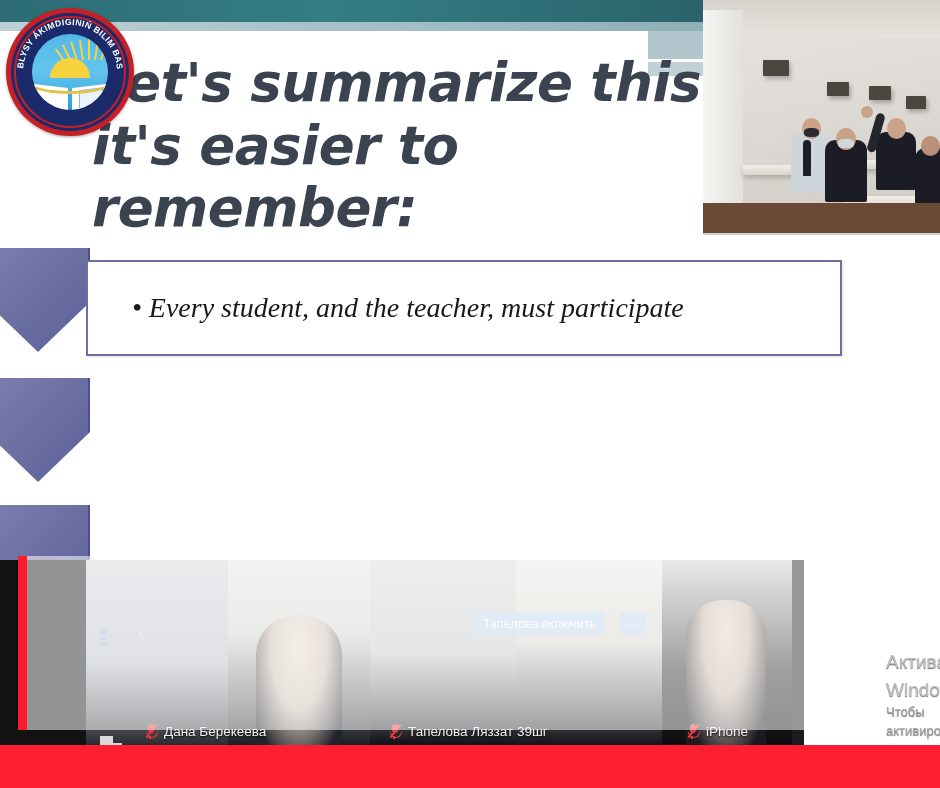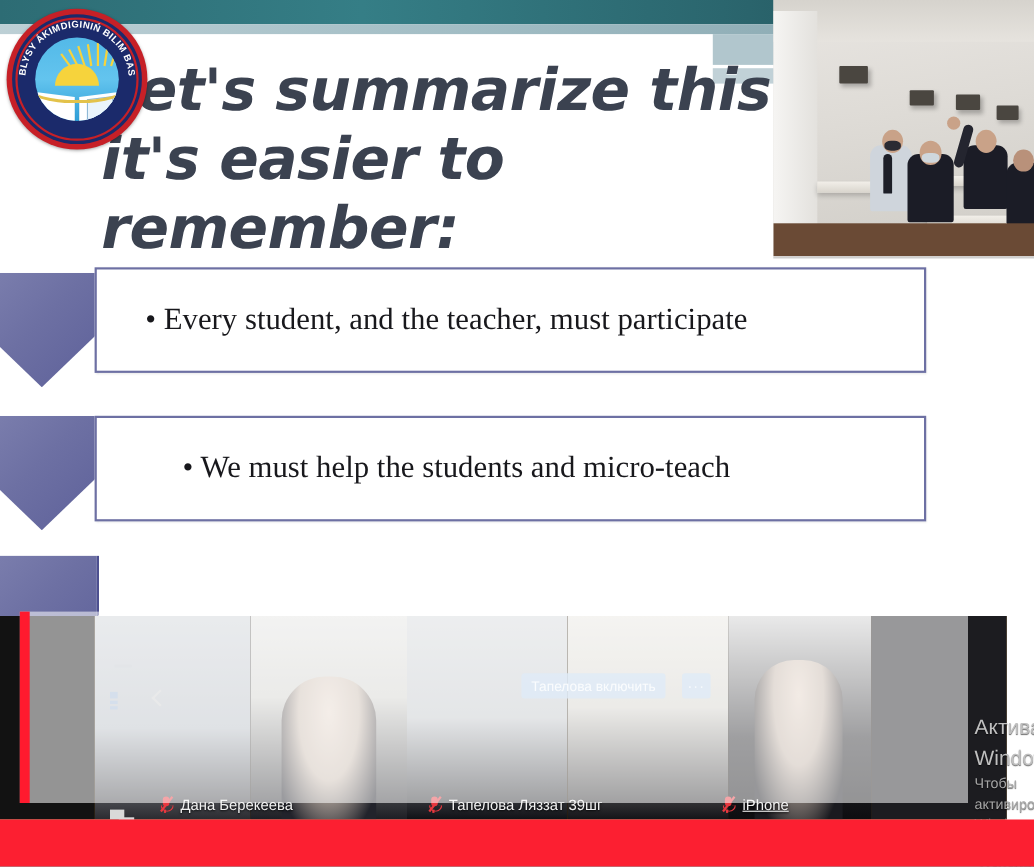--- a/index.html
+++ b/index.html
@@ -64,21 +64,21 @@
   .bbox{
     position:absolute;left:86px;width:752px;height:92px;
     background:#ffffff;border:2px solid #6d70a3;
     box-shadow:1px 1px 2px rgba(0,0,0,.12);
     display:flex;align-items:center;
   }
   .bbox span{
     font-family:"Liberation Serif", serif;
     font-size:28px;color:#18181c;white-space:nowrap;
   }
-  .b1{top:243px;}
+  .b1{top:260px;font-style:italic;}
   .b1 span{padding-left:44px;}
   .b2{top:378px;}
   .b2 span{padding-left:78px;}
   .b3{top:505px;}
   .b3 span{padding-left:130px;}
 
   
   .vid-class{
     position:absolute;left:703px;top:0;width:237px;height:233px;
     overflow:hidden;border-bottom:2px solid #cfcfcf;
@@ -89,22 +89,22 @@
   .vc-hook{position:absolute;background:#4a4640;border-radius:1px;box-shadow:2px 3px 4px rgba(0,0,0,.25);}
   .vc-desk{position:absolute;background:linear-gradient(180deg,#f2efe9,#d9d5cd);box-shadow:0 3px 5px rgba(0,0,0,.2);}
   .vc-body{position:absolute;background:#1b1c26;border-radius:10px 10px 2px 2px;}
   .vc-head{position:absolute;background:#c9a288;border-radius:50%;}
   .vc-mask{position:absolute;background:#cfd7dd;border-radius:40%;}
   .vc-arm{position:absolute;background:#24252f;border-radius:5px;transform-origin:bottom;}
   .vc-floor{position:absolute;left:0;bottom:0;width:100%;height:30px;background:#6a4a35;}
 
   
   .zoom-area{
-    position:absolute;left:0;top:560px;width:915px;height:185px;
-    background:#a16207;overflow:hidden;
+    position:absolute;left:0;top:560px;width:804px;height:185px;
+    background:#701a75;overflow:hidden;
   }
   .zcell{position:absolute;top:0;height:185px;overflow:hidden;background:#111;}
   .zc-bg{position:absolute;inset:0;}
   .zname{
     position:absolute;left:6px;bottom:6px;
     display:flex;align-items:center;gap:7px;
     font-size:13.5px;color:#f2f2f2;
     text-shadow:0 1px 2px rgba(0,0,0,.9);
     white-space:nowrap;
   }
@@ -258,23 +258,20 @@
       </div>
     <div class="chev chev2">
         <div class="sh"></div>
       </div>
     <div class="chev chev3">
         <div class="sh"></div>
       </div>
 
     <div class="bbox b1">
       <span>• Every student, and the teacher, must participate</span>
-    </div>
-    <div class="bbox b2">
-      <span>• We must help the students and micro-teach</span>
     </div>
 
     <div class="vid-class">
       <div class="vc-wall"></div>
       <div class="vc-ceil"></div>
       <div class="vc-left"></div>
       <div class="vc-hook" style="left:60px;top:60px;width:26px;height:16px;"></div>
       <div class="vc-hook" style="left:124px;top:82px;width:22px;height:14px;"></div>
       <div class="vc-hook" style="left:166px;top:86px;width:22px;height:14px;"></div>
       <div class="vc-hook" style="left:203px;top:96px;width:20px;height:13px;"></div>
@@ -341,21 +338,21 @@
     </div>
     <div class="zname" style="left:388px;">
       <span class="mic-muted">
         <i class="m-b"></i>
           <i class="m-s"></i>
           <i class="m-l"></i>
           <i class="m-x"></i>
       </span>
       <span>Тапелова Ляззат 39шг</span>
     </div>
-    <div class="zname" style="left:655px;text-decoration:underline;">
+    <div class="zname" style="left:686px;">
       <span class="mic-muted">
         <i class="m-b"></i>
           <i class="m-s"></i>
           <i class="m-l"></i>
           <i class="m-x"></i>
       </span>
       <span>iPhone</span>
     </div>
     <div class="zname" style="left:925px;">
       <span class="mic-muted">

